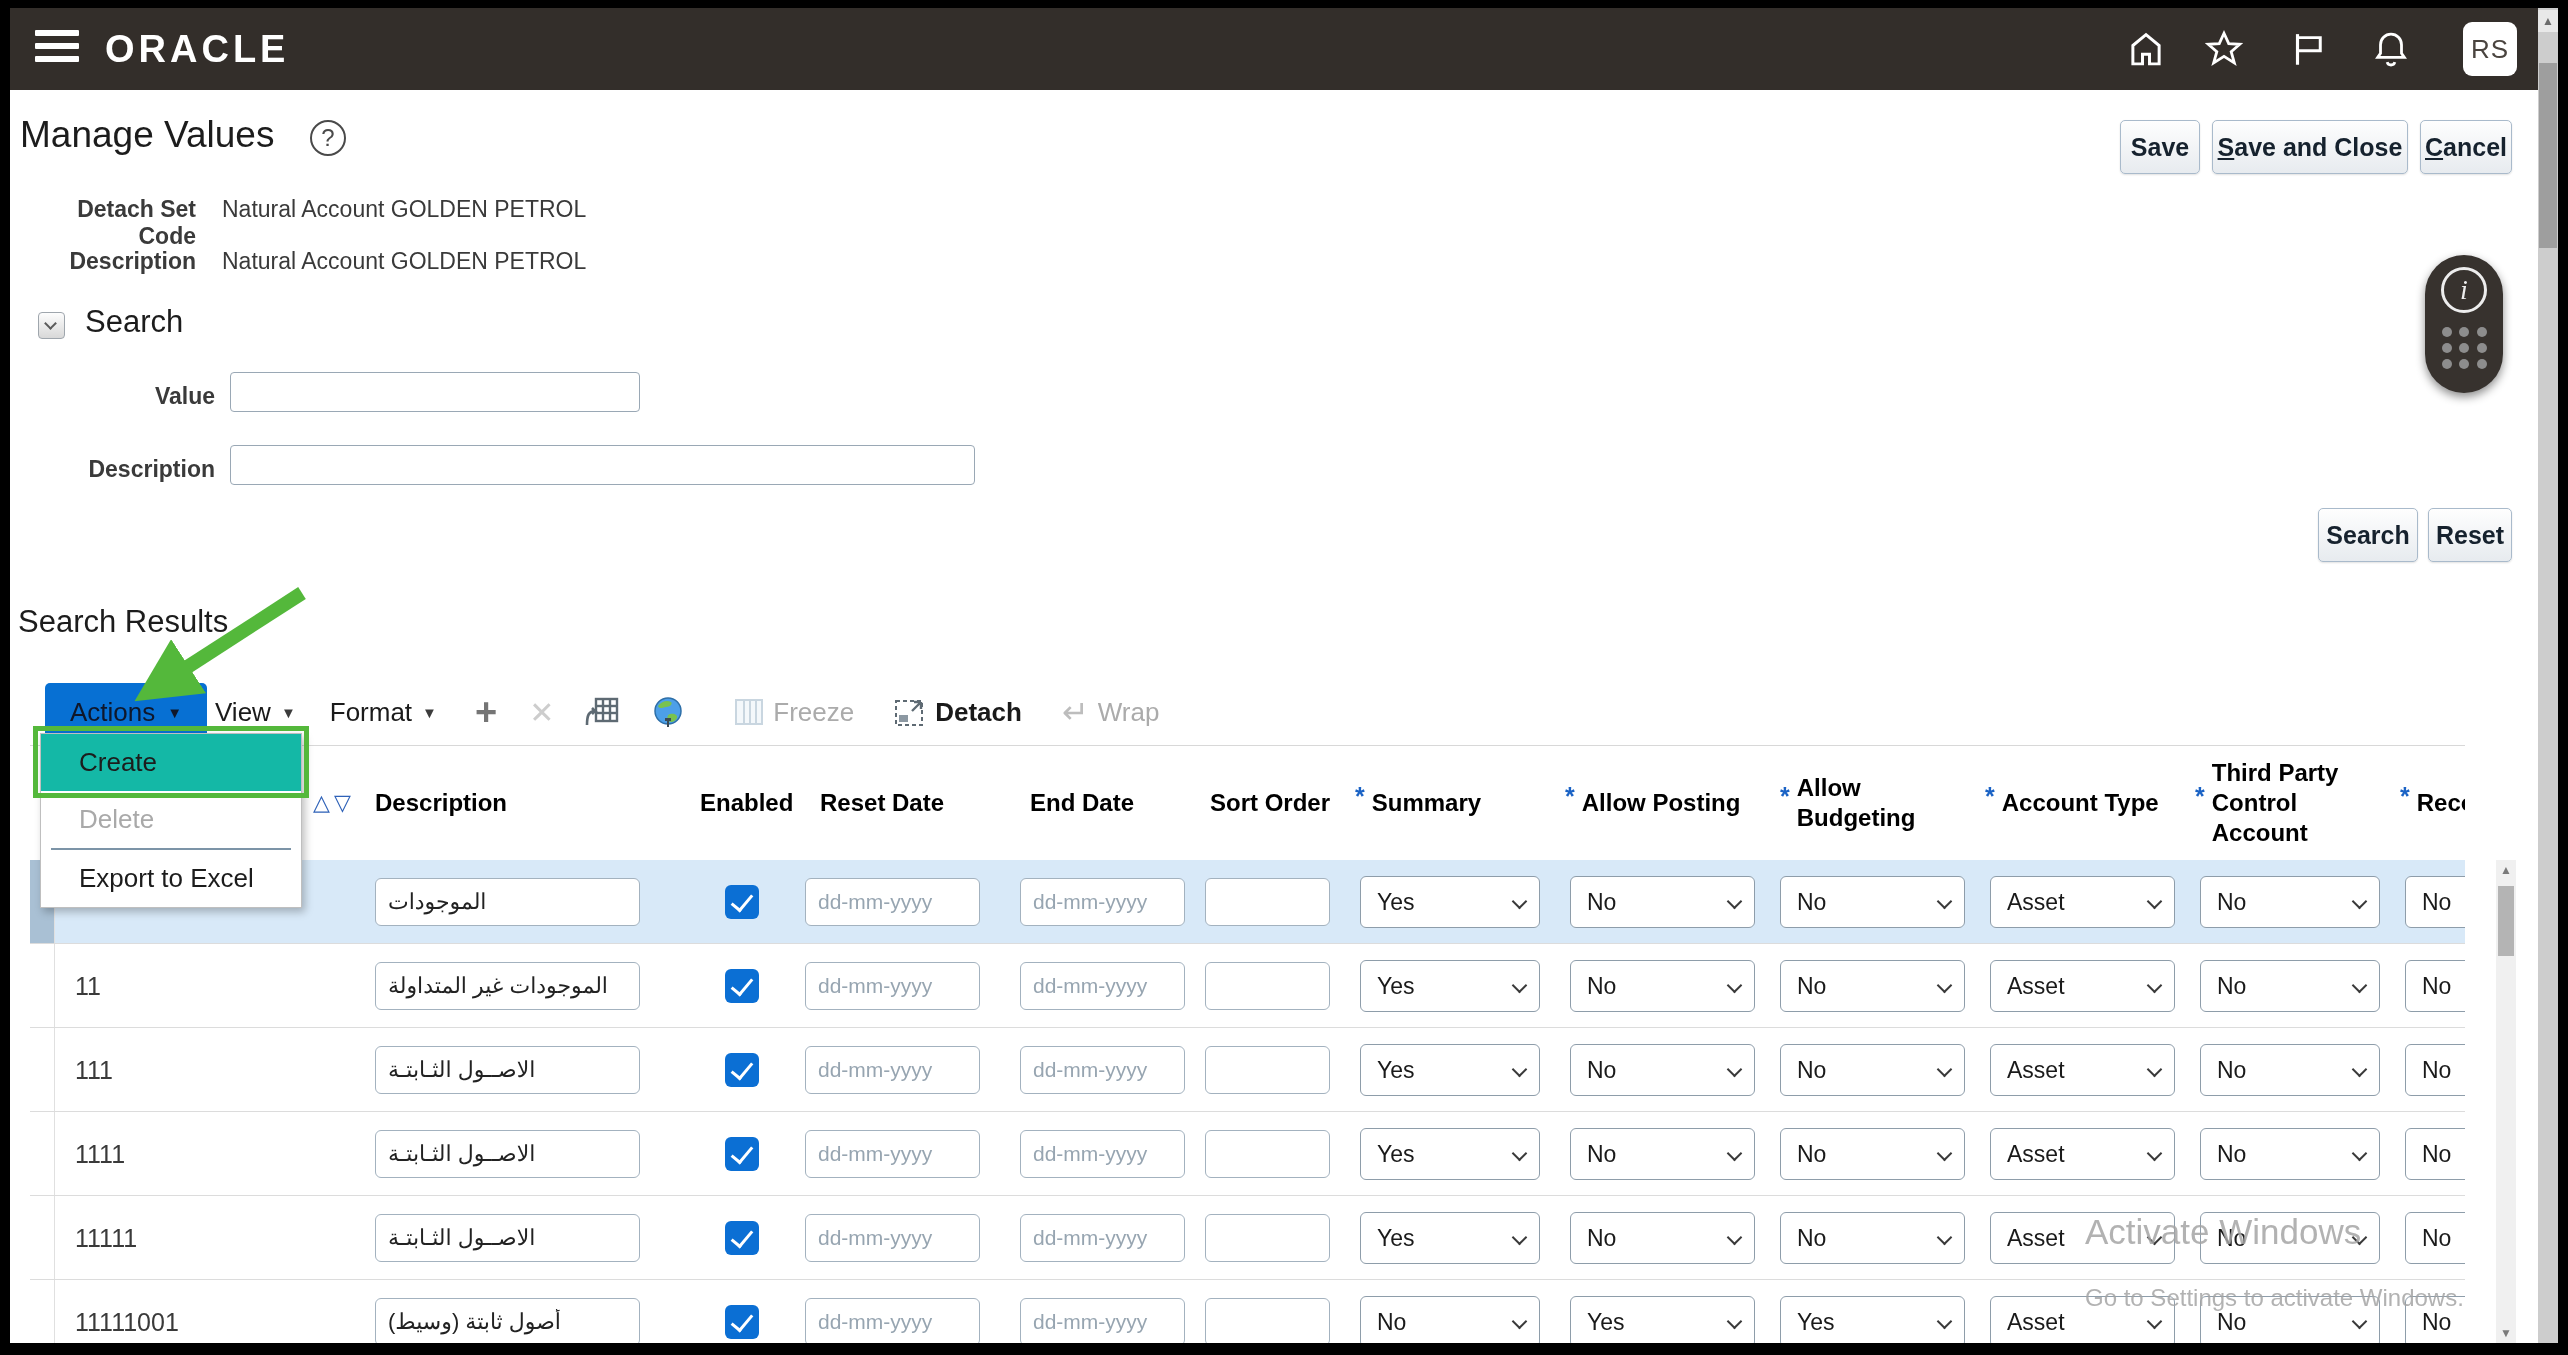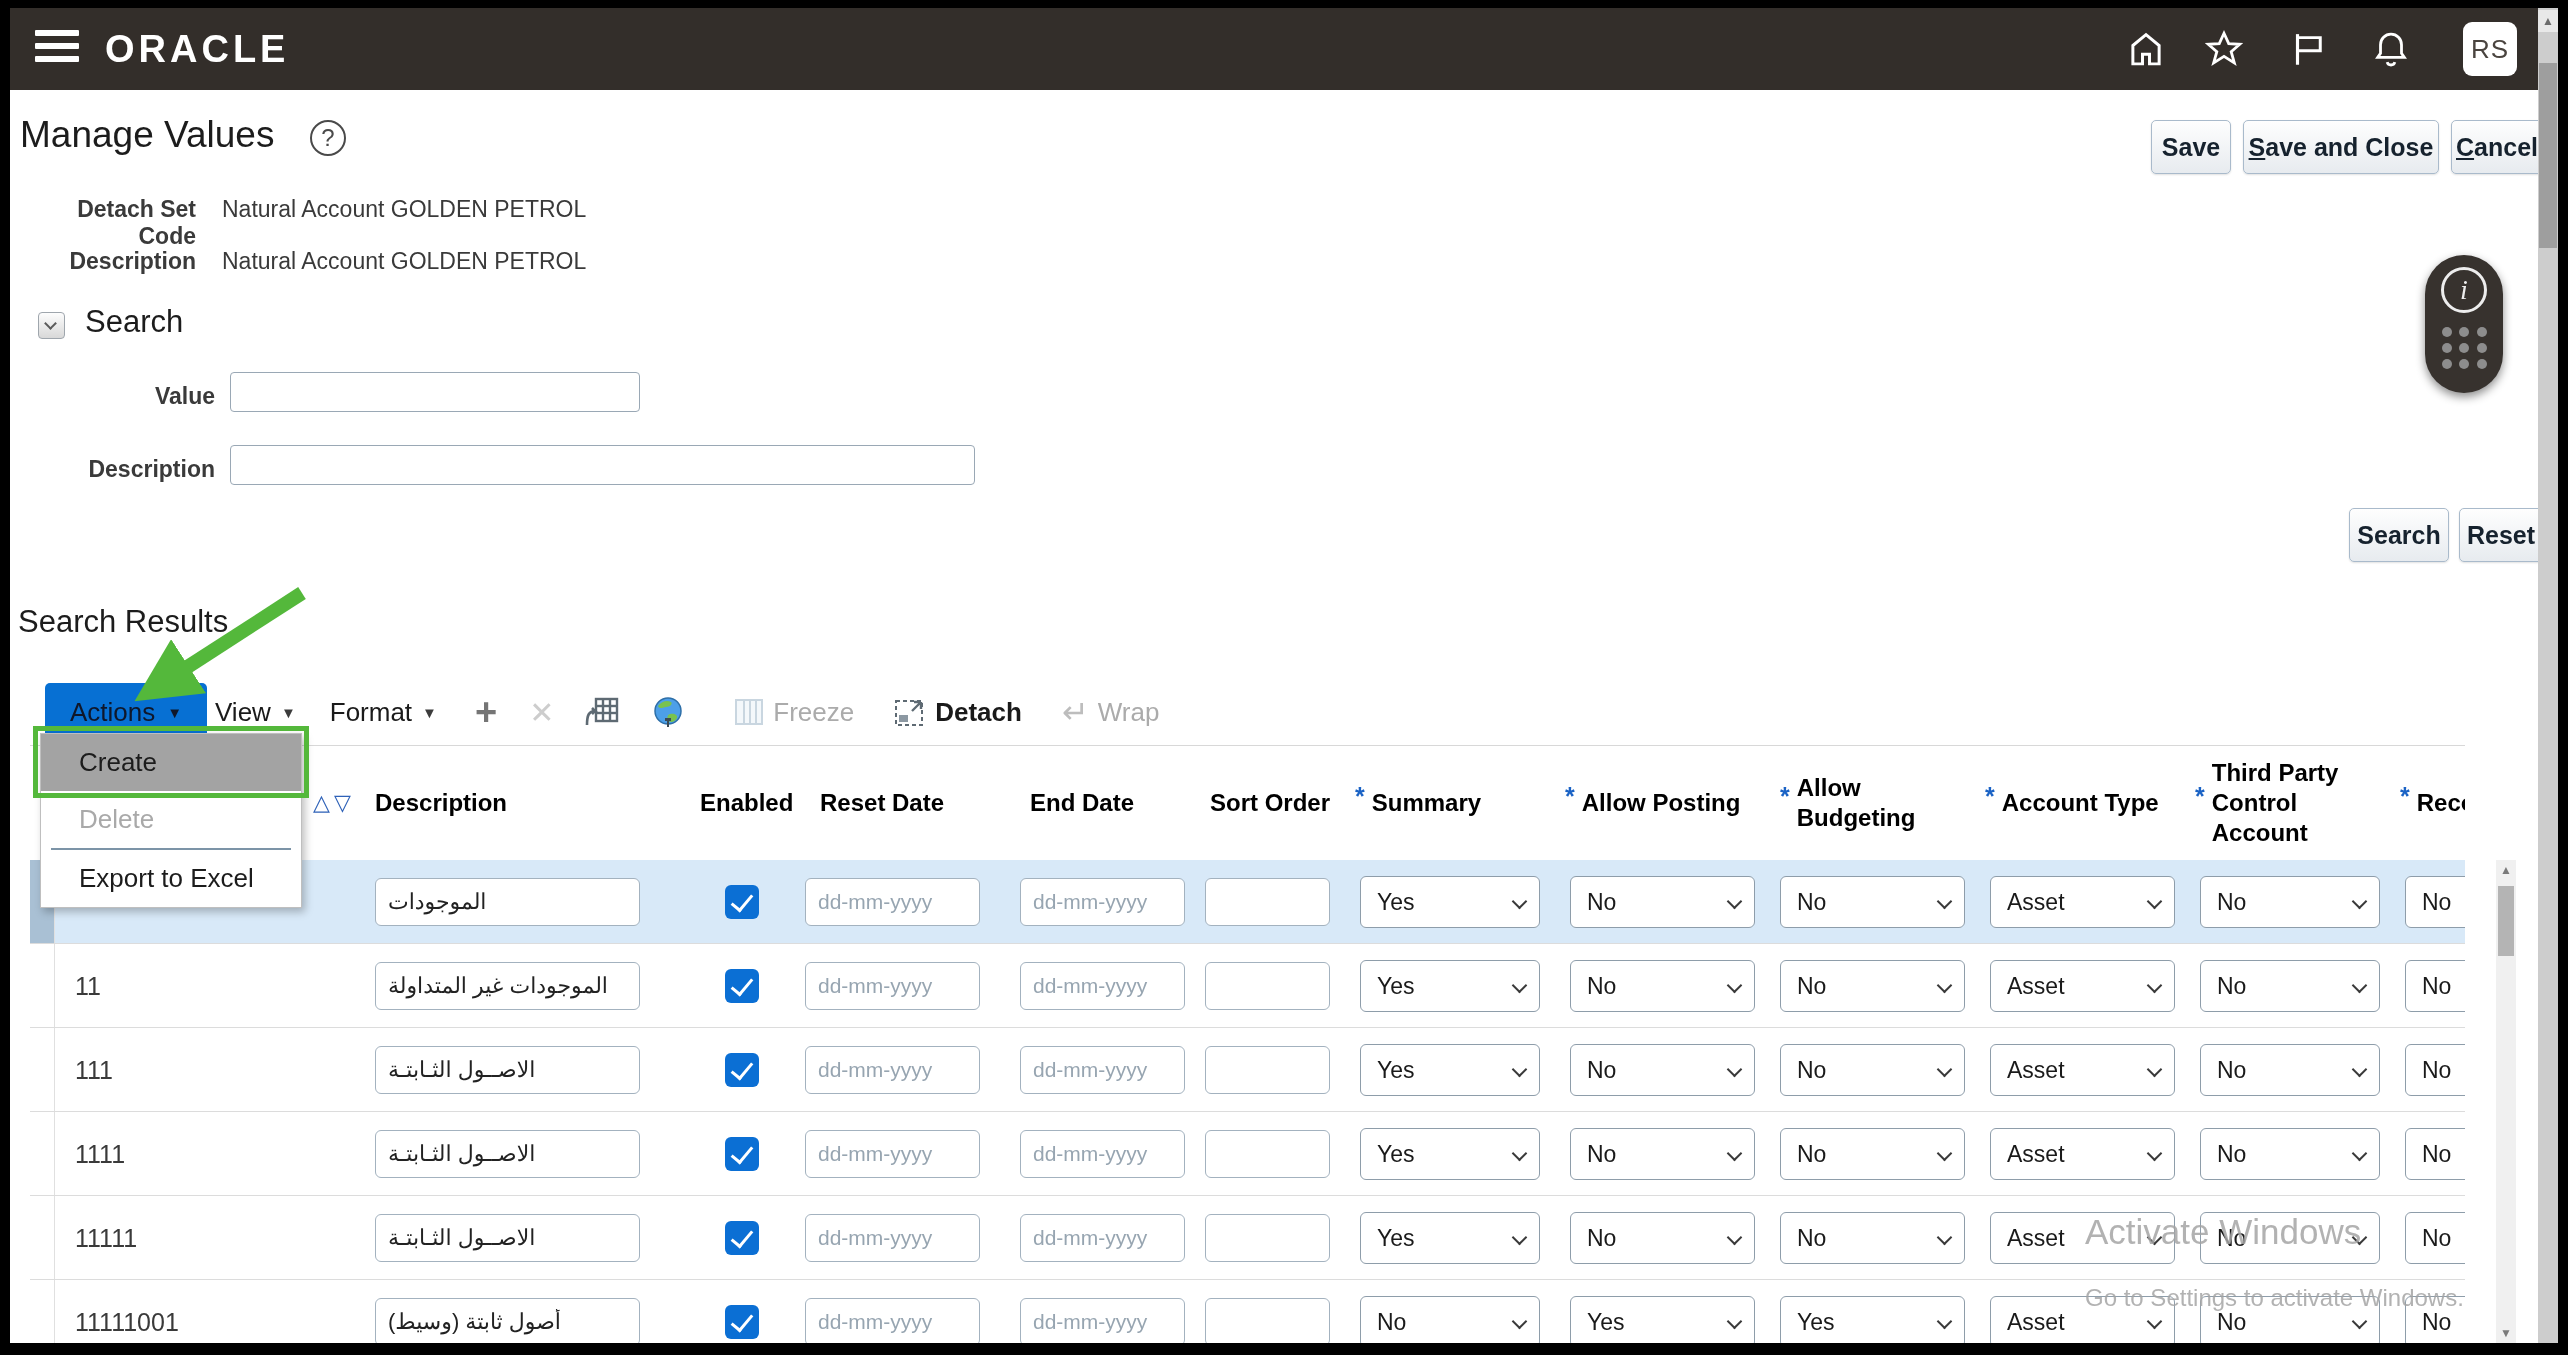--- a/index.html
+++ b/index.html
@@ -16,21 +16,21 @@
   .hico{position:absolute;top:20px;width:42px;height:42px;}
   .avatar{position:absolute;left:2453px;top:14px;width:54px;height:54px;background:#fff;border-radius:9px;
           display:flex;align-items:center;justify-content:center;font-size:26px;color:#4A443F;letter-spacing:1px;}
 
   
   .page-title{position:absolute;left:10px;top:106px;font-size:37px;color:#1C1C1C;}
   .help{position:absolute;left:300px;top:112px;width:36px;height:36px;border:2px solid #4A4A4A;border-radius:50%;
         display:flex;align-items:center;justify-content:center;font-size:24px;color:#4A4A4A;}
   .btn{position:absolute;height:54px;background:linear-gradient(#FEFEFE,#E7EBEF);border:1.5px solid #A9BACB;
        border-radius:5px;font-size:25px;font-weight:bold;color:#16222E;display:flex;align-items:center;
-       justify-content:center;box-shadow:0 1px 2px rgba(0,0,0,.12);cursor:pointer;margin-left:31px;}
+       justify-content:center;box-shadow:0 1px 2px rgba(0,0,0,.12);cursor:pointer;}
   .u{text-decoration:underline;}
   .lbl{font-weight:bold;color:#3A3A3A;font-size:23px;}
   .val{color:#3A3A3A;font-size:23px;}
 
   
   .disc-btn{position:absolute;left:28px;top:304px;width:27px;height:27px;border:1px solid #9FA6AD;border-radius:4px;
             background:linear-gradient(#FDFDFD,#D8D8D8);cursor:pointer;}
   .disc-btn i{position:absolute;left:7px;top:6px;width:9px;height:9px;border-right:2px solid #5A5A5A;border-bottom:2px solid #5A5A5A;transform:rotate(45deg);}
   .sec-title{font-size:31px;color:#1C1C1C;}
   .tinput{position:absolute;border:1px solid #9AA8B5;border-radius:4px;background:#fff;font-size:22px;color:#222;padding:0 10px;}
@@ -53,21 +53,21 @@
   .ticon{display:flex;align-items:center;gap:9px;font-size:26px;}
   .dis{color:#ABABAB;}
   .en{color:#1A1A1A;}
   .plus{font-size:38px;font-weight:bold;color:#757575;line-height:30px;cursor:pointer;}
   .xdel{font-size:30px;color:#CDCDCD;cursor:pointer;}
 
   
   .dropdown{position:absolute;left:30px;top:725px;width:262px;background:#fff;border:1px solid #BFBFBF;
             box-shadow:3px 4px 8px rgba(0,0,0,.25);z-index:50;}
   .ditem{height:57px;display:flex;align-items:center;padding-left:38px;font-size:26px;color:#1C1C1C;cursor:pointer;}
-  .ditem.hl{background:#a3a3a3;}
+  .ditem.hl{background:#14b8a6;}
   .ditem.off{color:#A9A9A9;}
   .ddiv{height:2px;background:#7C94A7;margin:0 10px;}
   .greenbox{position:absolute;left:23px;top:718px;width:276px;height:72px;border:5px solid #54B83B;z-index:60;pointer-events:none;}
 
   
   .thead{position:absolute;left:20px;top:737px;width:2435px;height:115px;border-top:1px solid #D8D8D8;overflow:hidden;}
   .hcell{position:absolute;top:0;height:100%;display:flex;align-items:center;gap:7px;font-size:24px;font-weight:bold;color:#000;line-height:30px;}
   .req{color:#1B63C5;font-size:25px;align-self:center;margin-top:-14px;}
   .sorticons{position:absolute;left:283px;top:44px;display:flex;gap:4px;font-size:22px;color:#2F62B8;cursor:pointer;}
 

